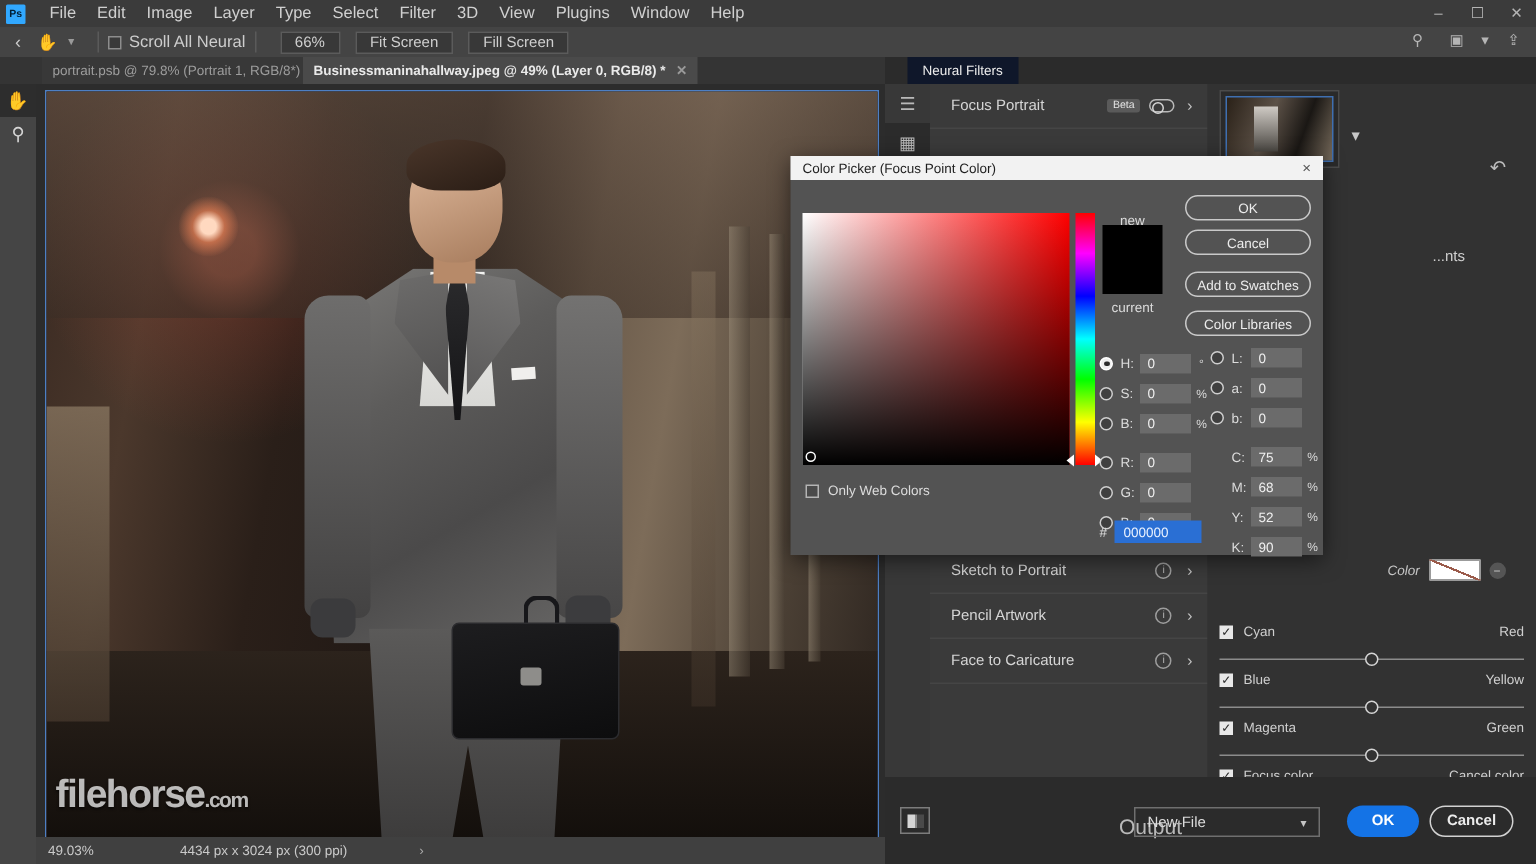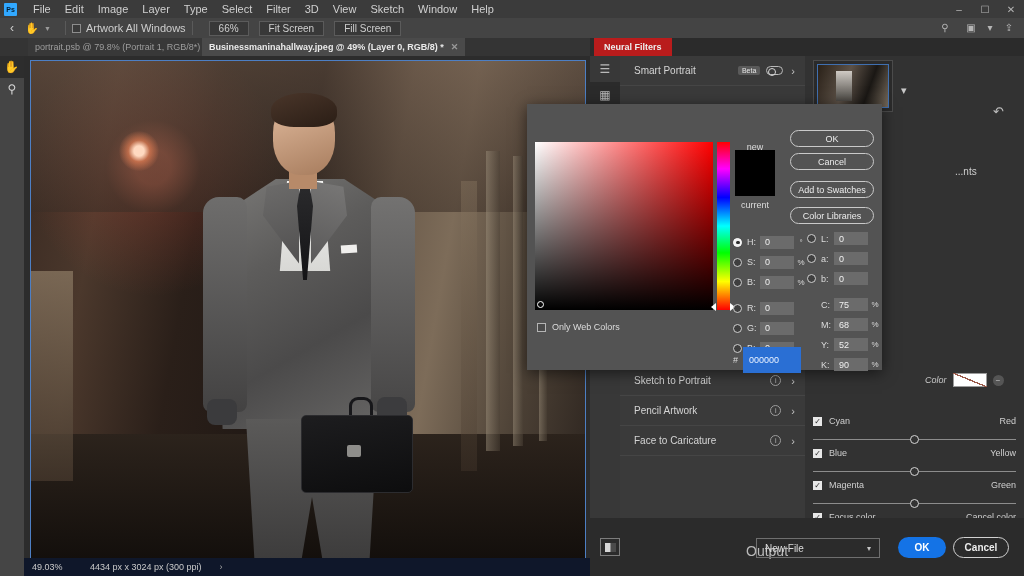--- a/index.html
+++ b/index.html
@@ -151,32 +151,32 @@
   .bc-clasp { position:absolute; left:146px; top:348px; width:14px; height:12px; background:#8e8d8a; border-radius:2px; }
   .watermark {
     position:absolute; left:6px; bottom:20px; font-size:26px; font-weight:bold;
     color:rgba(255,255,255,.72); letter-spacing:-1px; text-shadow:0 1px 2px rgba(0,0,0,.6);
   }
   .watermark .dotcom { font-size:14px; font-weight:bold; }
 
   
   .statusbar {
     position:absolute; left:24px; bottom:0; width:566px; height:18px;
-    background:#0f172a; display:flex; align-items:center; font-size:9px; color:#cacaca;
+    background:#404040; display:flex; align-items:center; font-size:9px; color:#cacaca;gap:30px;
   }
   .sb-zoom { width:56px; padding-left:8px; }
   .sb-dims { padding-left:10px; }
   .sb-arrow { padding-left:18px; color:#a9a9a9; }
 
   
   .nf-panel { position:absolute; left:590px; top:38px; width:434px; height:538px; background:#323232; }
   .nf-tabbar { position:absolute; left:0; top:0; width:434px; height:18px; background:#2b2b2b; }
   .nf-tab {
-    position:absolute; left:4px; top:0; height:18px; padding:0 10px; background:#b91c1c;
-    color:#ededed; font-size:9px; font-weight:bold; display:flex; align-items:center;
+    position:absolute; left:15px; top:0; height:18px; padding:0 10px; background:#0f172a;
+    color:#ededed; font-size:9px; font-weight:normal; display:flex; align-items:center;
   }
   .nf-body { position:absolute; left:0; top:18px; width:434px; height:500px; background:#323232; }
 
   .nf-left { position:absolute; left:0; top:0; width:30px; height:500px; background:#383838; }
   .nf-icon { width:30px; height:26px; display:flex; align-items:center; justify-content:center;
              color:#b9b9b9; font-size:12px; }
   .nf-icon.sel { background:#2b2b2b; }
 
   .nf-list { position:absolute; left:30px; top:0; width:185px; height:500px; background:#3a3a3a; }
   .nf-row {
@@ -289,21 +289,21 @@
   .radio.on { background:#efefef; border-color:#fff; }
   .radio.on:after { content:""; position:absolute; left:2.2px; top:2.2px; width:3.4px; height:3.4px;
                     border-radius:50%; background:#2c2c2c; }
   .fld-lbl { width:13px; font-size:9px; color:#dcdcdc; }
   .fld-in { width:34px; height:13px; background:#6b6b6b; color:#f0f0f0; font-size:9px;
             display:flex; align-items:center; padding-left:5px; }
   .fld-unit { width:14px; text-align:center; font-size:8px; color:#d8d8d8; }
   .col2 { position:absolute; left:74px; top:0; }
   .cp-hex { position:absolute; left:206px; top:243px; display:flex; align-items:center; gap:5px; }
   .cp-hex .h { font-size:9px; color:#dcdcdc; }
-  .cp-hex .box { width:58px; height:26px; background:#2a6fd4; color:#eaf2ff; font-size:9px;
+  .cp-hex .box { width:58px; height:15px; background:#2a6fd4; color:#eaf2ff; font-size:9px;
                  display:flex; align-items:center; padding-left:6px; }
   .cp-web { position:absolute; left:10px; top:218px; display:flex; align-items:center; gap:6px;
             font-size:9px; color:#dcdcdc; }
   .cp-web .cb { width:9px; height:9px; border:1px solid #b4b4b4; background:#4a4a4a; }
 </style>
 </head>
 <body>
 
 <div id="app">
 
@@ -311,38 +311,38 @@
     <div class="ps-logo">Ps</div>
     <div class="menu-item">File</div>
     <div class="menu-item">Edit</div>
     <div class="menu-item">Image</div>
     <div class="menu-item">Layer</div>
     <div class="menu-item">Type</div>
     <div class="menu-item">Select</div>
     <div class="menu-item">Filter</div>
     <div class="menu-item">3D</div>
     <div class="menu-item">View</div>
-    <div class="menu-item">Sketch</div>
+    <div class="menu-item">Plugins</div>
     <div class="menu-item">Window</div>
     <div class="menu-item">Help</div>
     <div class="winctl">
       <div class="winbtn">–</div>
       <div class="winbtn">☐</div>
       <div class="winbtn">✕</div>
     </div>
   </div>
 
   <div class="optionsbar">
     <div class="ob-back">‹</div>
     <div class="ob-tool">✋</div>
     <div class="ob-caret">▼</div>
     <div class="ob-sep"></div>
     <div class="ob-check">
       <span class="cbox"></span>
-      <span>Artwork All Windows</span>
+      <span>Scroll All Neural</span>
     </div>
     <div class="ob-sep"></div>
     <div class="ob-btn">66%</div>
     <div class="ob-btn">Fit Screen</div>
     <div class="ob-btn">Fill Screen</div>
     <div class="winctl" style="right:2px;">
       <div class="winbtn">⚲</div>
       <div class="winbtn">▣</div>
       <div class="winbtn" style="width:12px">▾</div>
       <div class="winbtn">⇪</div>
@@ -390,20 +390,23 @@
           <div class="neck"></div>
           <div class="head"></div>
           <div class="hair"></div>
           <div class="handL"></div>
           <div class="handR"></div>
           <div class="bc-handle"></div>
           <div class="briefcase"></div>
           <div class="bc-clasp"></div>
         </div>
       </div>
+      <div class="watermark">
+        <span>filehorse</span><span class="dotcom">.com</span>
+      </div>
     </div>
   </div>
 
   <div class="statusbar">
     <div class="sb-zoom">49.03%</div>
     <div class="sb-dims">4434 px x 3024 px (300 ppi)</div>
     <div class="sb-arrow">›</div>
   </div>
 
   <div class="nf-panel">
@@ -412,21 +415,21 @@
     </div>
     <div class="nf-body">
 
       <div class="nf-left">
         <div class="nf-icon">☰</div>
         <div class="nf-icon sel">▦</div>
       </div>
 
       <div class="nf-list">
         <div class="nf-row">
-          <span>Smart Portrait</span>
+          <span>Focus Portrait</span>
           <span class="spacer"></span>
           <span class="nf-badge">Beta</span>
           <span class="nf-toggle"></span>
           <span class="nf-chev">›</span>
         </div>
         <div style="height:250px;"></div>
         <div class="nf-row">
           <span>Photo to Sketch</span>
           <span class="spacer"></span>
           <span class="nf-info">i</span>
@@ -519,20 +522,24 @@
     </div>
   <div class="outlabel">Output</div>
   <div class="outselect">
     <span>New File</span>
     <span class="cv">▾</span>
   </div>
   <div class="okbtn">OK</div>
   <div class="cancelbtn">Cancel</div>
 
   <div class="cp">
+    <div class="cp-title">
+      <span>Color Picker (Focus Point Color)</span>
+      <span class="x">×</span>
+    </div>
 
     <div class="cp-field">
       <span class="cp-fieldmark"></span>
     </div>
     <div class="cp-hue"></div>
     <span class="cp-hue-mk cp-hue-l"></span>
     <span class="cp-hue-mk cp-hue-r"></span>
 
     <div class="cp-newtxt">new</div>
     <div class="cp-swatch"></div>

